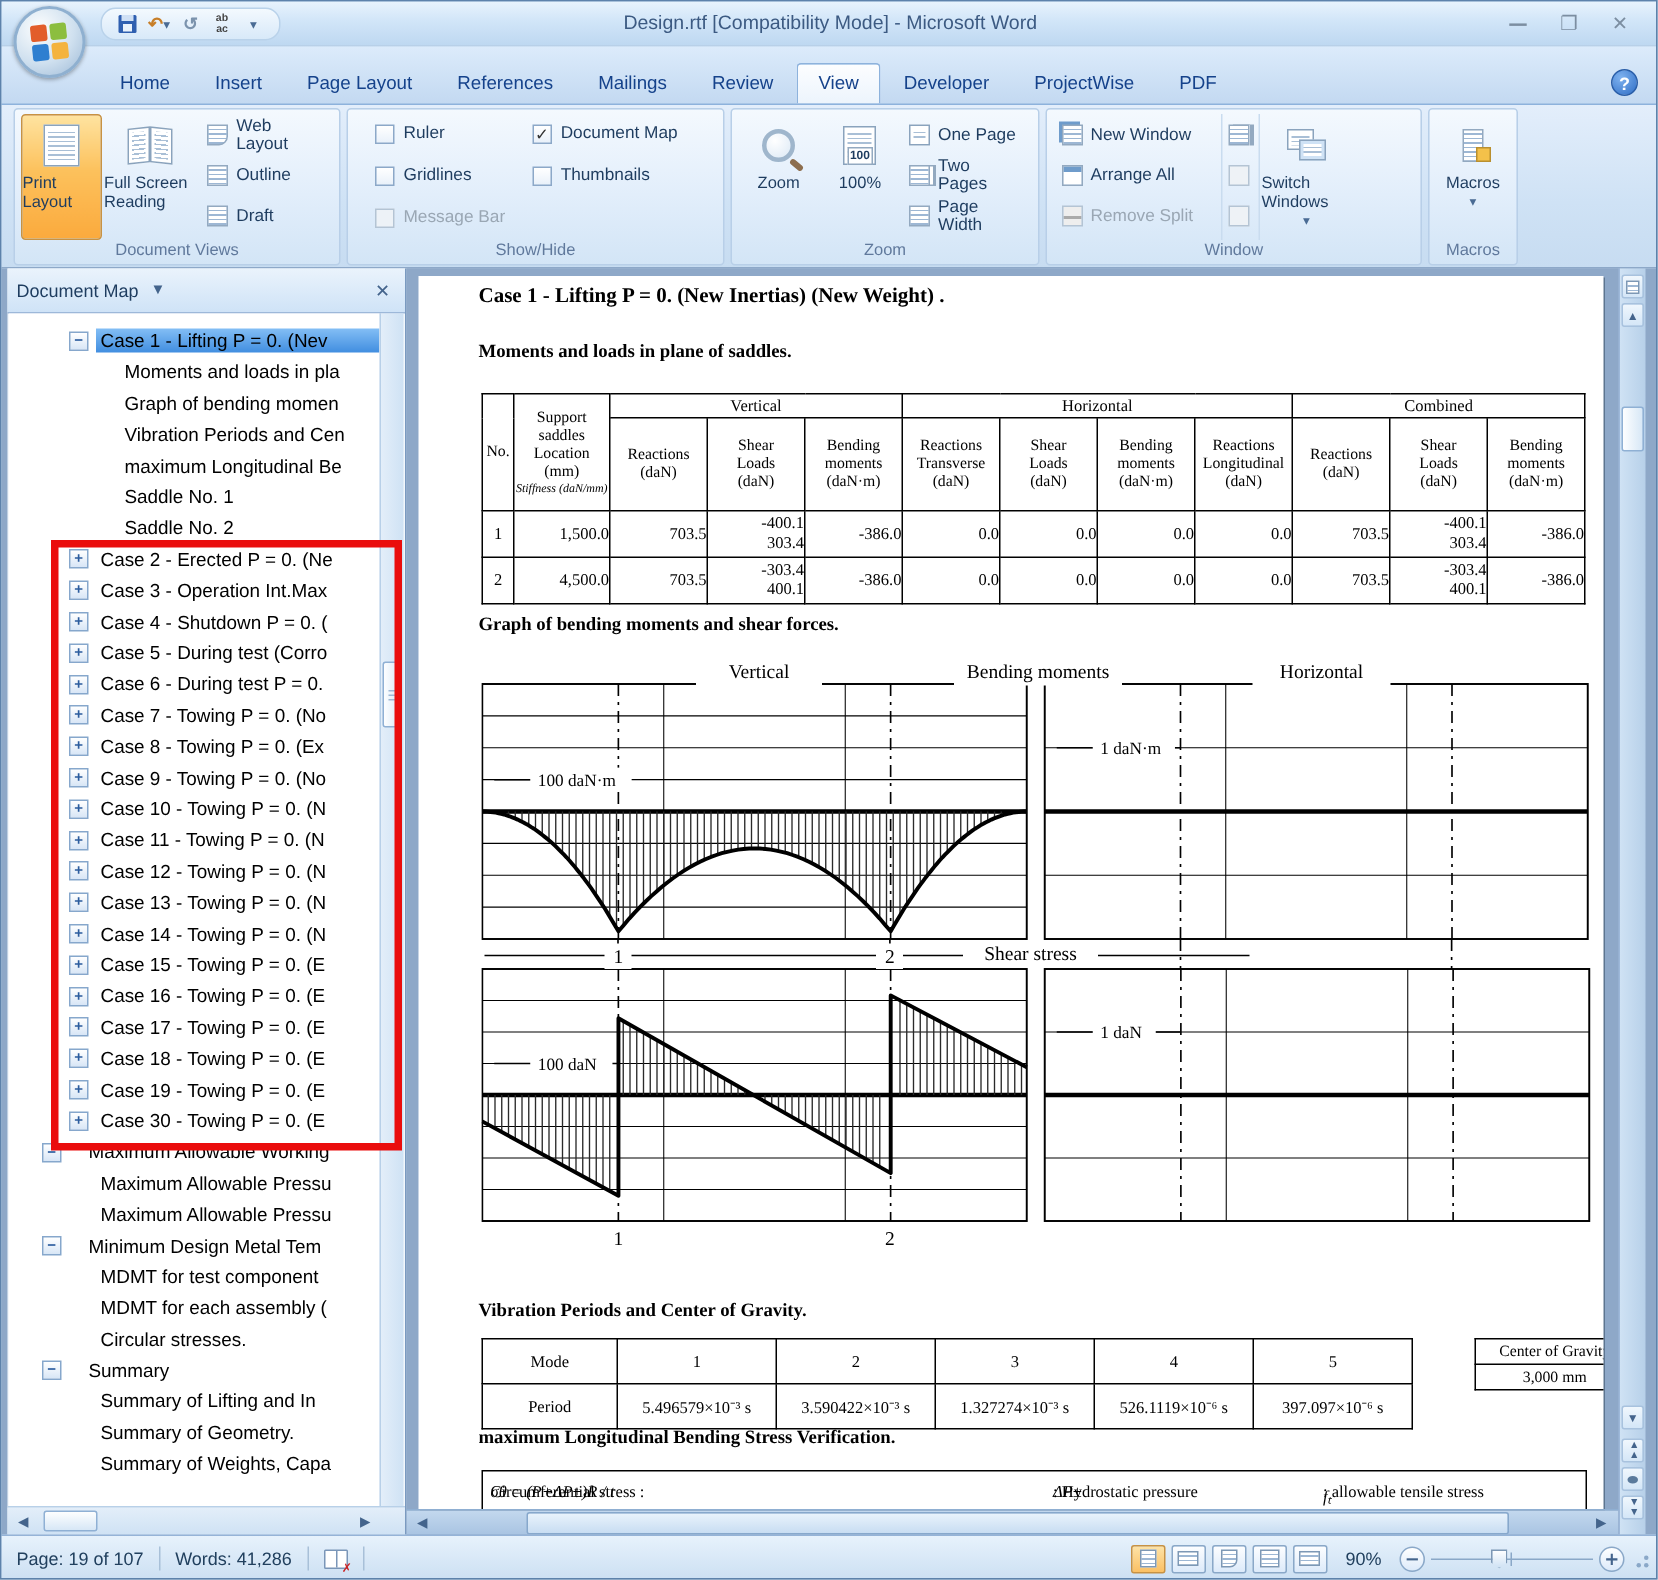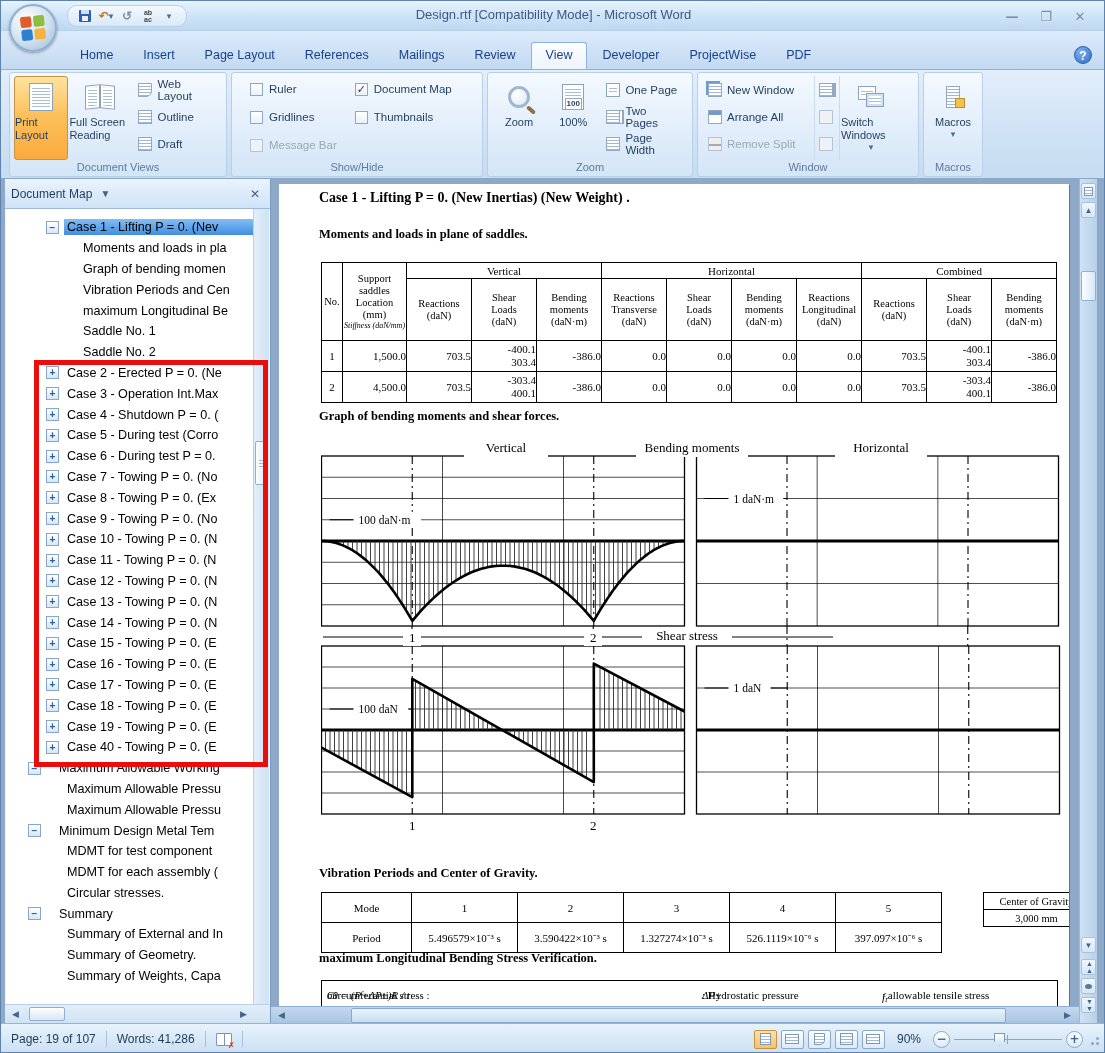--- a/index.html
+++ b/index.html
@@ -325,21 +325,21 @@
           </div>
           <div class="smallbtn">
             <span class="sicon lines"></span>
             <span>Page Width</span>
           </div>
         </div>
       </div>
       <div class="rlabel">Zoom</div>
     </div>
 
-    <div class="rgroup" style="width:222px">
+    <div class="rgroup" style="width:251px">
       <div class="rbody">
         <div class="smallcol" style="justify-content:space-between;padding:4px 0 6px 2px;width:112px;">
           <div class="smallbtn">
             <span class="sicon lines" style="box-shadow:-2px -2px 0 #6f9ccb;"></span>
             <span>New Window</span>
           </div>
           <div class="smallbtn">
             <span class="sicon" style="background:linear-gradient(#6f9ccb 4px,#fff 4px);"></span>
             <span>Arrange All</span>
           </div>
@@ -484,21 +484,21 @@
           <div class="dm-row lv-case">
             <span class="dm-ic">+</span>
             <span class="dm-lb">Case 18 - Towing P = 0. (E</span>
           </div>
           <div class="dm-row lv-case">
             <span class="dm-ic">+</span>
             <span class="dm-lb">Case 19 - Towing P = 0. (E</span>
           </div>
           <div class="dm-row lv-case">
             <span class="dm-ic">+</span>
-            <span class="dm-lb">Case 40 - Towing P = 0. (E</span>
+            <span class="dm-lb">Case 30 - Towing P = 0. (E</span>
           </div>
           <div class="dm-row lv-top">
             <span class="dm-ic">−</span>
             <span class="dm-lb">Maximum Allowable Working</span>
           </div>
           <div class="dm-row lv-top-child">
             <span class="dm-lb">Maximum Allowable Pressu</span>
           </div>
           <div class="dm-row lv-top-child">
             <span class="dm-lb">Maximum Allowable Pressu</span>
@@ -514,21 +514,21 @@
             <span class="dm-lb">MDMT for each assembly (</span>
           </div>
           <div class="dm-row lv-top-child">
             <span class="dm-lb">Circular stresses.</span>
           </div>
           <div class="dm-row lv-top">
             <span class="dm-ic">−</span>
             <span class="dm-lb">Summary</span>
           </div>
           <div class="dm-row lv-top-child">
-            <span class="dm-lb">Summary of External and In</span>
+            <span class="dm-lb">Summary of Lifting and In</span>
           </div>
           <div class="dm-row lv-top-child">
             <span class="dm-lb">Summary of Geometry.</span>
           </div>
           <div class="dm-row lv-top-child">
             <span class="dm-lb">Summary of Weights, Capa</span>
           </div>
         </div>
       <div class="dm-vscroll">
         <div class="dm-vthumb"></div>

